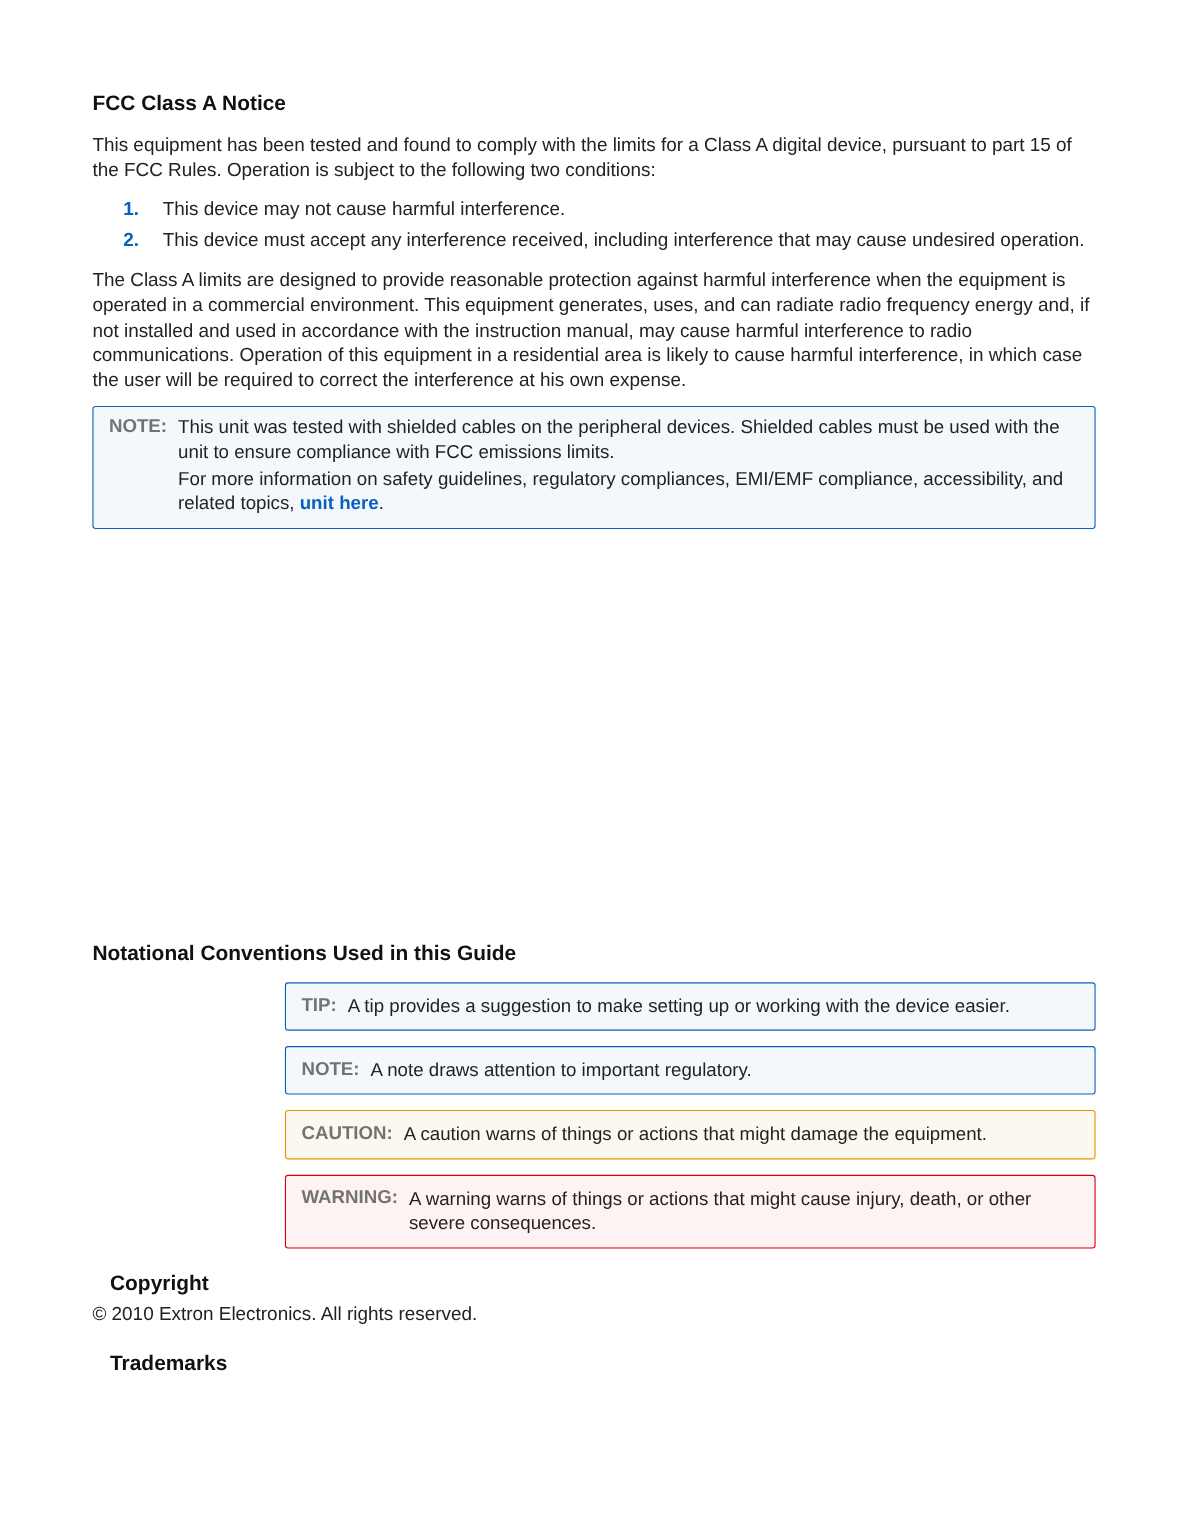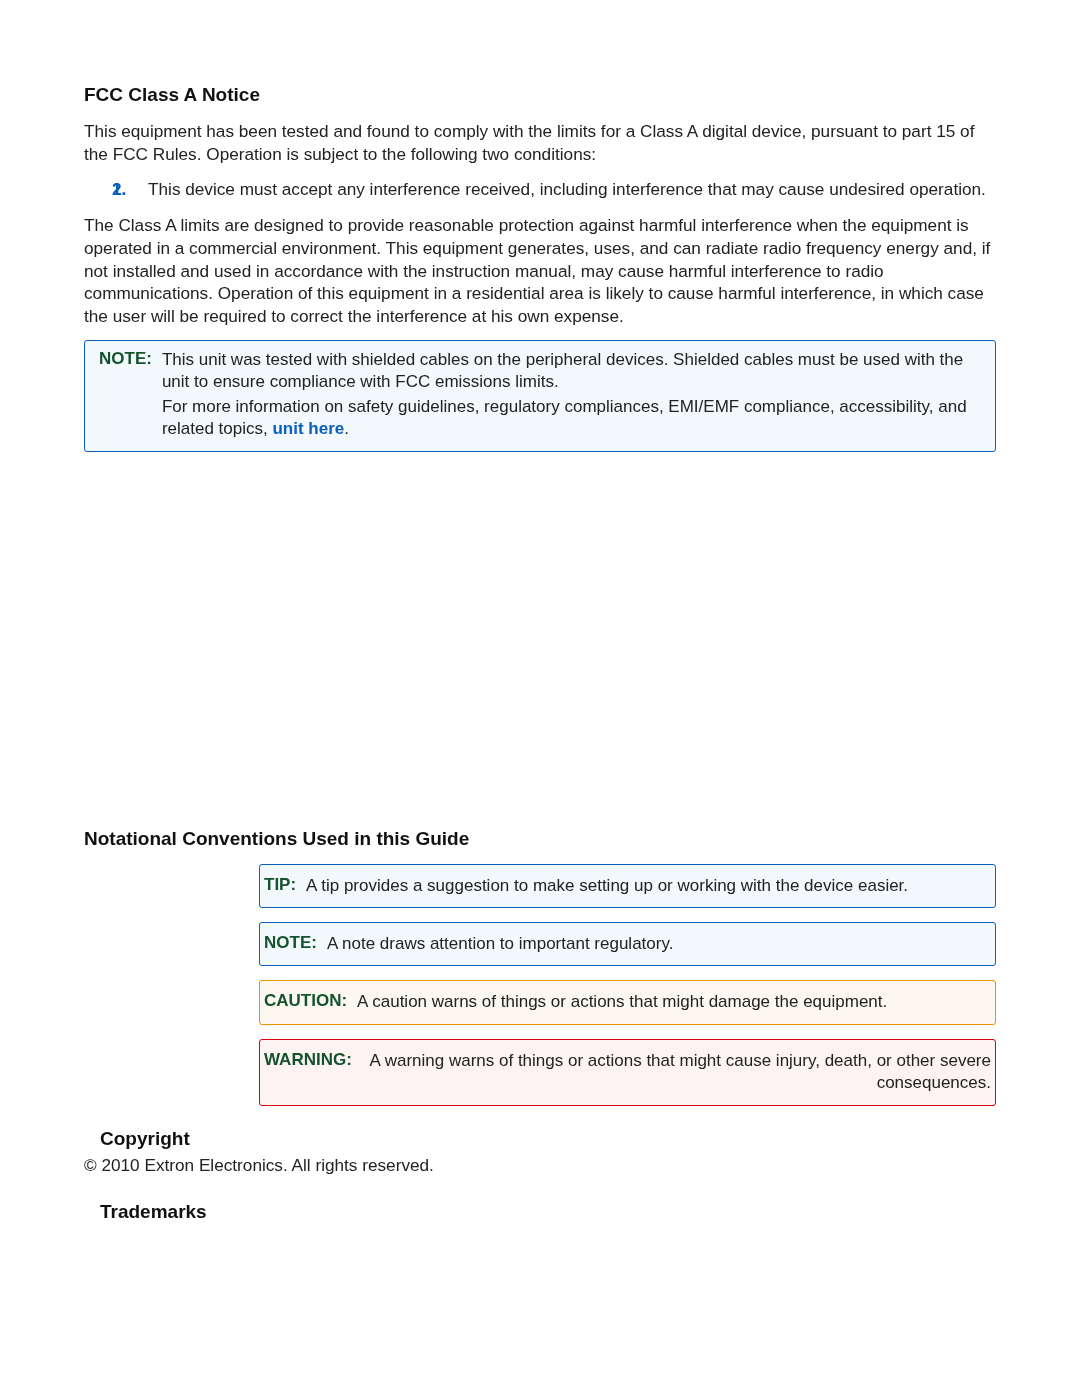--- a/index.html
+++ b/index.html
@@ -63,56 +63,56 @@
   .callout .row {
     display: flex;
     align-items: flex-start;
     gap: 10px;
     margin: 2px 0;
   }
   .callout .label {
     font-weight: 700;
     font-size: 17px;
     white-space: nowrap;
-    color: #14532d;
+    color: #737373;
   }
   .callout .text {
     font-size: 17px;
     line-height: 1.32;
     color: #222;
   }
   a.inline-link {
     color: #0a5fbf;
     font-weight: 700;
     text-decoration: none;
   }
   .convention-block {
     margin-left: 175px;
   }
   .convention-block .callout {
     margin: 0 0 14px 0;
-    padding: 8px 4px;
-    text-align: right;
+    padding: 8px 14px;
   }
   .spacer-big { height: 360px; }
   .footer-sections p.body { margin: 2px 0 24px 0; }
   .footer-sections h2.section-title { margin: 0 0 4px 16px; }
 </style>
 </head>
 <body>
 
 <div class="page">
 
   <h2 class="section-title">FCC Class A Notice</h2>
 
   <p class="body">This equipment has been tested and found to comply with the limits for a Class A digital device, pursuant to part 15 of the FCC Rules. Operation is subject to the following two conditions:</p>
 
   <ol class="numlist">
     <li>
       <span class="marker">1.</span>
+      <span>This device may not cause harmful interference.</span>
     </li>
     <li>
       <span class="marker">2.</span>
       <span>This device must accept any interference received, including interference that may cause undesired operation.</span>
     </li>
   </ol>
 
   <p class="body">The Class A limits are designed to provide reasonable protection against harmful interference when the equipment is operated in a commercial environment. This equipment generates, uses, and can radiate radio frequency energy and, if not installed and used in accordance with the instruction manual, may cause harmful interference to radio communications. Operation of this equipment in a residential area is likely to cause harmful interference, in which case the user will be required to correct the interference at his own expense.</p>
 
   <div class="callout note">

